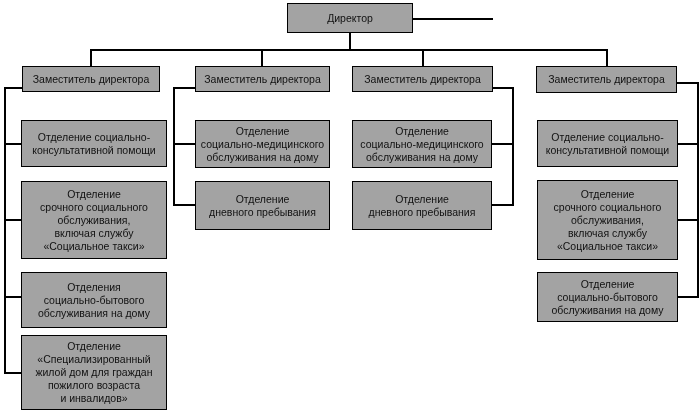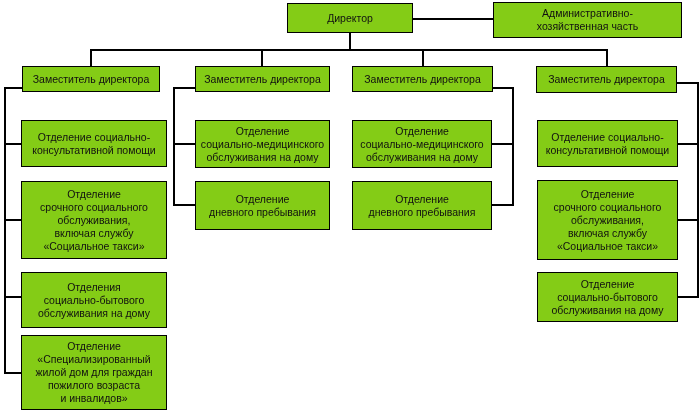--- a/index.html
+++ b/index.html
@@ -9,21 +9,21 @@
     height: 414px;
     background: #ffffff;
     font-family: "Liberation Sans", sans-serif;
     color: #111111;
     overflow: hidden;
   }
   .box {
     position: absolute;
     box-sizing: border-box;
     border: 1.4px solid #000000;
-    background: #84cc16;
+    background: #a3a3a3;
     display: flex;
     align-items: center;
     justify-content: center;
     text-align: center;
     font-size: 10.5px;
     line-height: 13px;
     white-space: pre-line;
     padding: 1px;
   }
   .line { position: absolute; background: #000000; }
@@ -125,22 +125,20 @@
   <div class="line h" id="l-t3-b0"></div>
   <div class="line h" id="l-t3-b1"></div>
 
   <div class="line h" id="l-t4-stub"></div>
   <div class="line v" id="l-t4-v"></div>
   <div class="line h" id="l-t4-b0"></div>
   <div class="line h" id="l-t4-b1"></div>
   <div class="line h" id="l-t4-b2"></div>
 
   <div class="box" id="b-director">Директор</div>
-  <div class="box" id="b-admin">Административно-
-хозяйственная часть</div>
 
   <div class="box" id="b-dep1">Заместитель директора</div>
   <div class="box" id="b-dep2">Заместитель директора</div>
   <div class="box" id="b-dep3">Заместитель директора</div>
   <div class="box" id="b-dep4">Заместитель директора</div>
 
   <div class="box" id="b-c1-0">Отделение социально-
 консультативной помощи</div>
   <div class="box" id="b-c1-1">Отделение
 срочного социального

